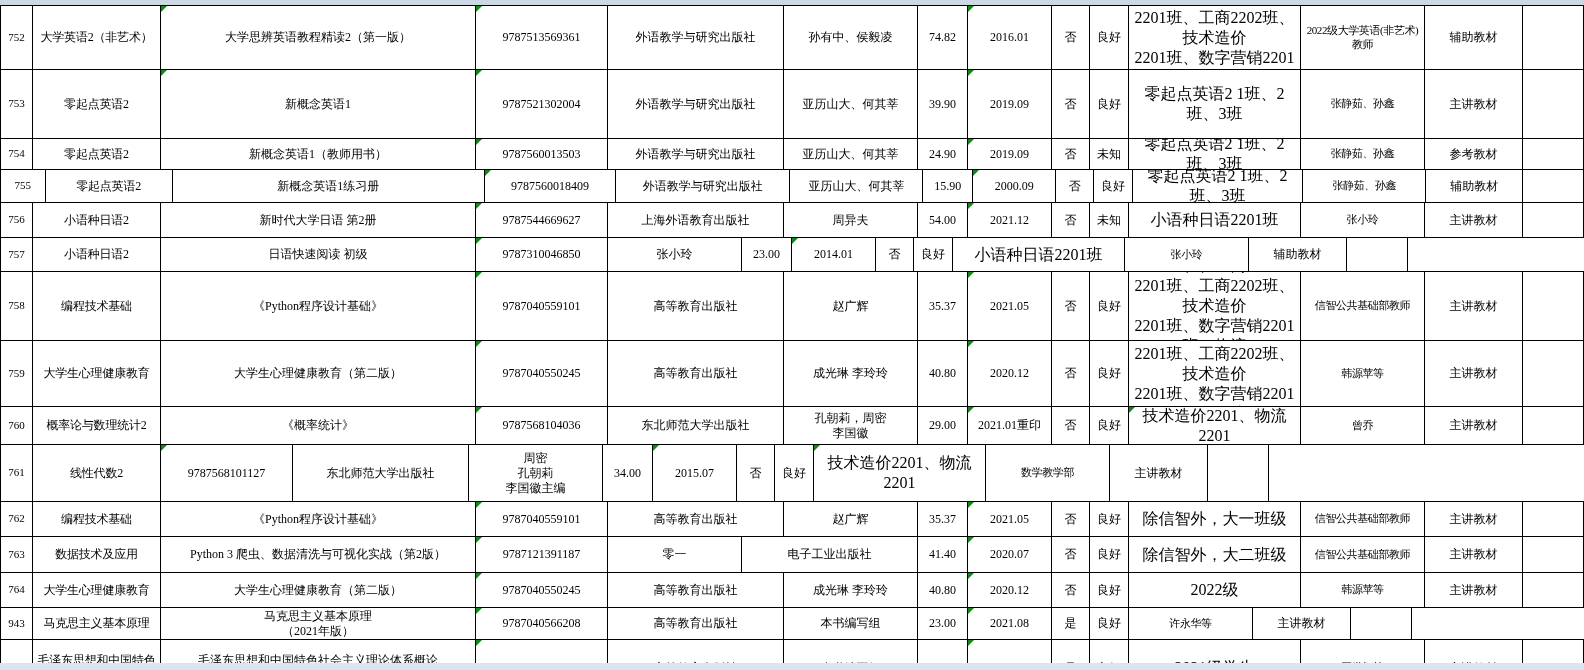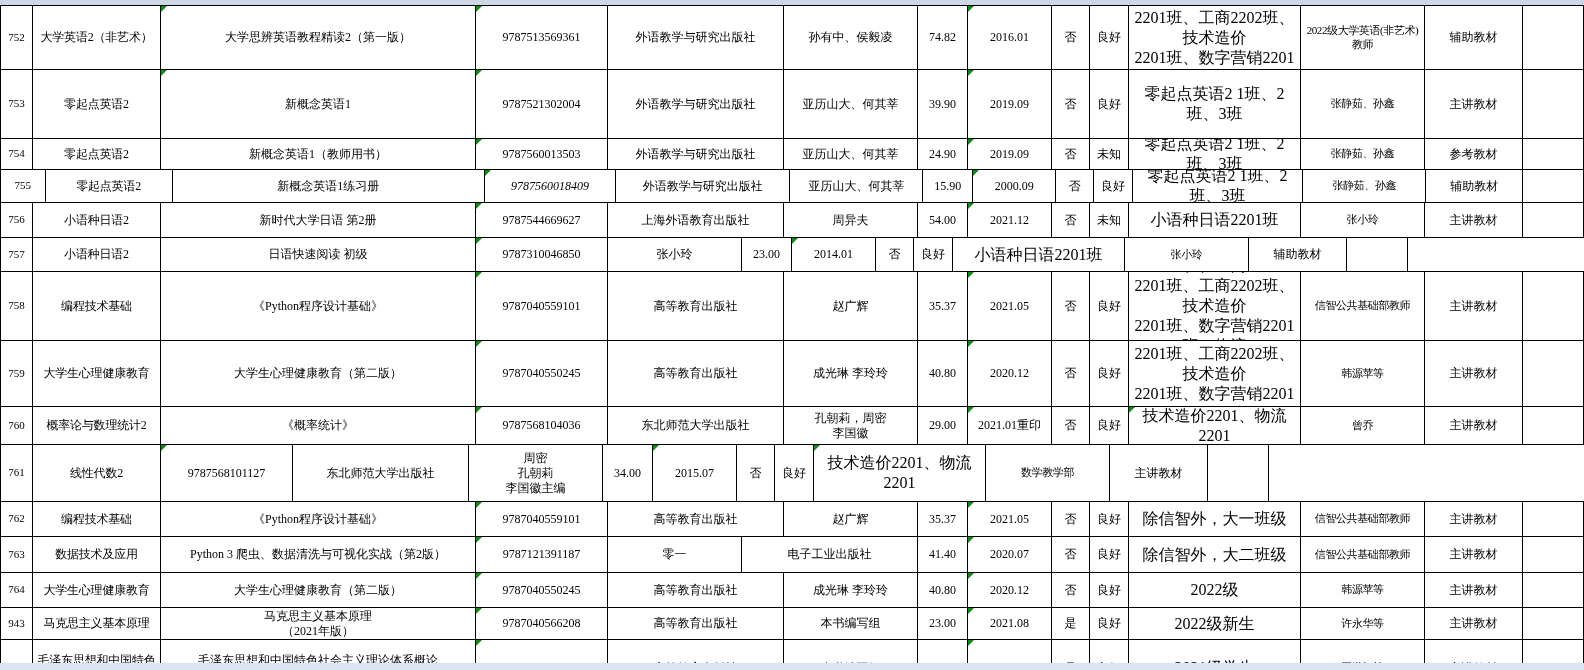--- a/index.html
+++ b/index.html
@@ -83,21 +83,21 @@
         <div class="cell cell-condition" style="width: 39px;">未知</div>
         <div class="cell cell-classes" style="width: 172px;">零起点英语2 1班、2班、3班</div>
         <div class="cell cell-teacher" style="width: 124px;">张静茹、孙鑫</div>
         <div class="cell cell-type" style="width: 98px;">参考教材</div>
         <div class="cell cell-extra" style="width: 61px;"></div>
       </div>
       <div class="row" style="height: 33px;">
         <div class="cell cell-num" style="width: 45px;">755</div>
         <div class="cell cell-course" style="width: 128px;">零起点英语2</div>
         <div class="cell cell-book" style="width: 315px;">新概念英语1练习册</div>
-        <div class="cell cell-isbn" style="width: 132px; font-style: italic;">9787560018409<span class="tri" style="border-top-color: rgb(14, 138, 22);"></span></div>
+        <div class="cell cell-isbn" style="width: 132px;">9787560018409<span class="tri" style="border-top-color: rgb(14, 138, 22);"></span></div>
         <div class="cell cell-publisher" style="width: 176px;">外语教学与研究出版社</div>
         <div class="cell cell-author" style="width: 134px;">亚历山大、何其莘</div>
         <div class="cell cell-price" style="width: 50px;">15.90</div>
         <div class="cell cell-date" style="width: 84px;">2000.09<span class="tri" style="border-top-color: rgb(14, 138, 22);"></span></div>
         <div class="cell cell-approved" style="width: 38px;">否</div>
         <div class="cell cell-condition" style="width: 39px;">良好</div>
         <div class="cell cell-classes" style="width: 172px;">零起点英语2 1班、2班、3班</div>
         <div class="cell cell-teacher" style="width: 124px;">张静茹、孙鑫</div>
         <div class="cell cell-type" style="width: 98px;">辅助教材</div>
         <div class="cell cell-extra" style="width: 61px;"></div>
@@ -258,21 +258,20 @@
         <div class="cell cell-course" style="width: 128px;">马克思主义基本原理</div>
         <div class="cell cell-book" style="width: 315px;">马克思主义基本原理
 （2021年版）</div>
         <div class="cell cell-isbn" style="width: 132px;">9787040566208<span class="tri" style="border-top-color: rgb(14, 138, 22);"></span></div>
         <div class="cell cell-publisher" style="width: 176px;">高等教育出版社</div>
         <div class="cell cell-author" style="width: 134px;">本书编写组</div>
         <div class="cell cell-price" style="width: 50px;">23.00</div>
         <div class="cell cell-date" style="width: 84px;">2021.08<span class="tri" style="border-top-color: rgb(14, 138, 22);"></span></div>
         <div class="cell cell-approved" style="width: 38px;">是</div>
         <div class="cell cell-condition" style="width: 39px;">良好</div>
-        <div class="cell cell-classes" style="width: 172px;">2022级新生</div>
         <div class="cell cell-teacher" style="width: 124px;">许永华等</div>
         <div class="cell cell-type" style="width: 98px;">主讲教材</div>
         <div class="cell cell-extra" style="width: 61px;"></div>
       </div>
       <div class="row" style="height: 57px;">
         <div class="cell cell-num" style="width: 32px;">766</div>
         <div class="cell cell-course" style="width: 128px;">毛泽东思想和中国特色社会主义理论体系概论</div>
         <div class="cell cell-book" style="width: 315px;">毛泽东思想和中国特色社会主义理论体系概论
 （2021年版）</div>
         <div class="cell cell-isbn" style="width: 132px;">9787040566222<span class="tri" style="border-top-color: rgb(14, 138, 22);"></span></div>

